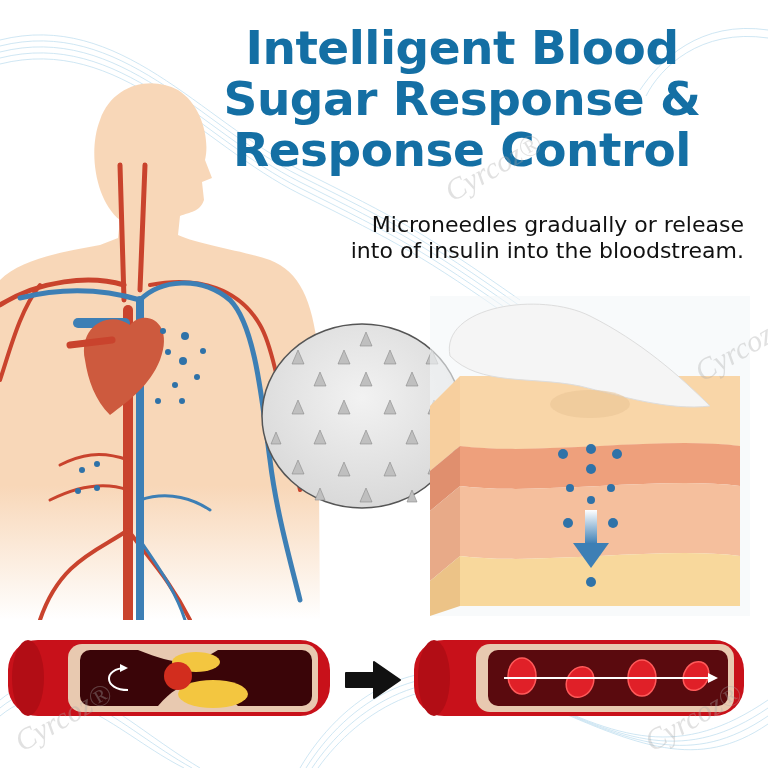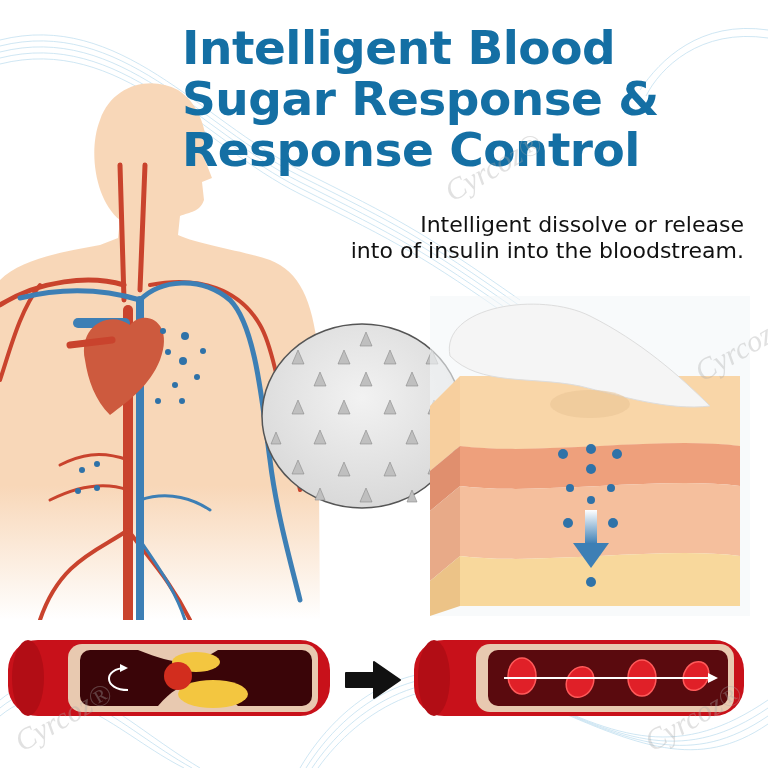--- a/index.html
+++ b/index.html
@@ -1,21 +1,21 @@
 <!DOCTYPE html>
 <html><head>
 <meta charset="utf-8">
 <style>
   html, body { margin: 0; padding: 0; }
   body { width: 768px; height: 768px; overflow: hidden; background: #ffffff; position: relative; font-family: "Liberation Sans", sans-serif; }
   .canvas { position: absolute; left: 0; top: 0; width: 768px; height: 768px; }
   .waves { position: absolute; left: 0; top: 0; width: 768px; height: 768px; }
   .title {
     position: absolute; right: 26px; top: 22px; width: 560px;
-    text-align: left; color: #146fa4; font-weight: 700;
+    text-align: center; color: #146fa4; font-weight: 700;
     font-size: 47px; line-height: 51px; letter-spacing: -0.5px;
     font-family: "DejaVu Sans", sans-serif;
   }
   .title span { display: block; }
   .subtitle {
     position: absolute; right: 24px; top: 212px; width: 470px;
     text-align: right; color: #111111; font-size: 22px; line-height: 26px;
     font-family: "DejaVu Sans", sans-serif;
   }
   .subtitle span { display: block; }
@@ -209,21 +209,21 @@
     <path d="M294 37 L304 42 L294 47 Z" fill="#ffffff"></path>
   </svg>
 
   <div class="title">
     <span>Intelligent Blood</span>
     <span>Sugar Response &amp;</span>
     <span>Response Control</span>
   </div>
 
   <div class="subtitle">
-    <span>Intelligent dissolve or release</span>
+    <span>Microneedles gradually or release</span>
     <span>into of insulin into the bloodstream.</span>
   </div>
 
   <div class="wm" style="left:440px; top:150px;">Cyrcoz®</div>
   <div class="wm" style="left:10px; top:700px;">Cyrcoz®</div>
   <div class="wm" style="left:640px; top:700px;">Cyrcoz®</div>
   <div class="wm" style="left:690px; top:330px;">Cyrcoz®</div>
 </div>
 
 </body></html>

